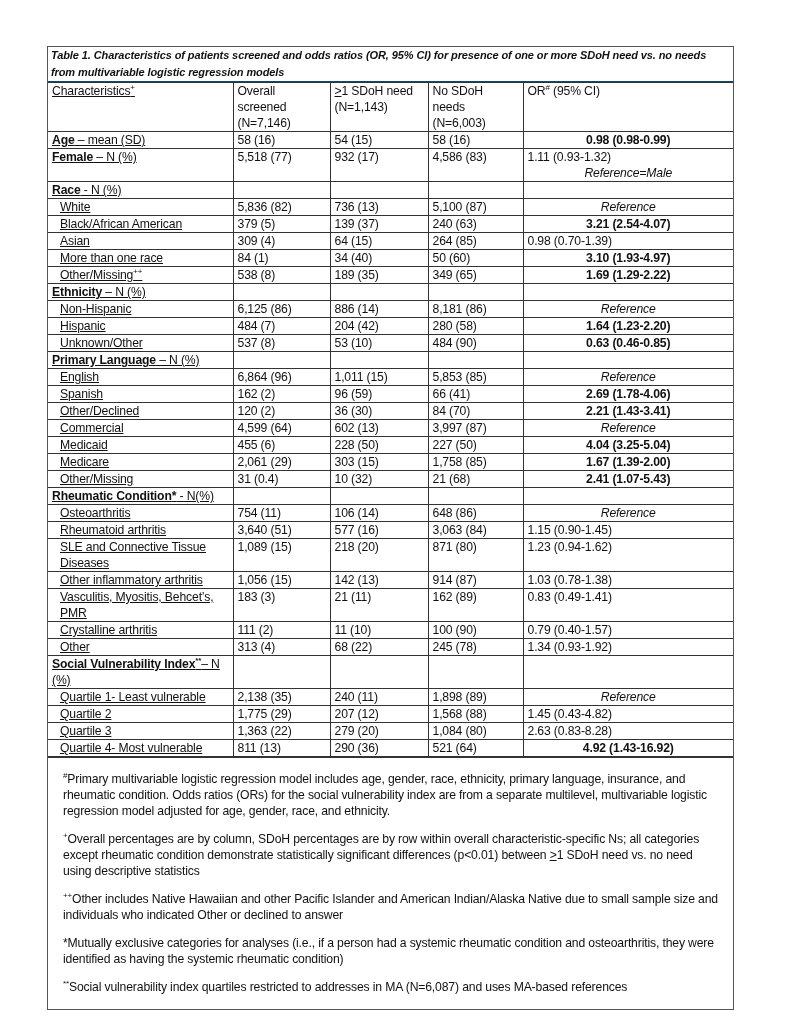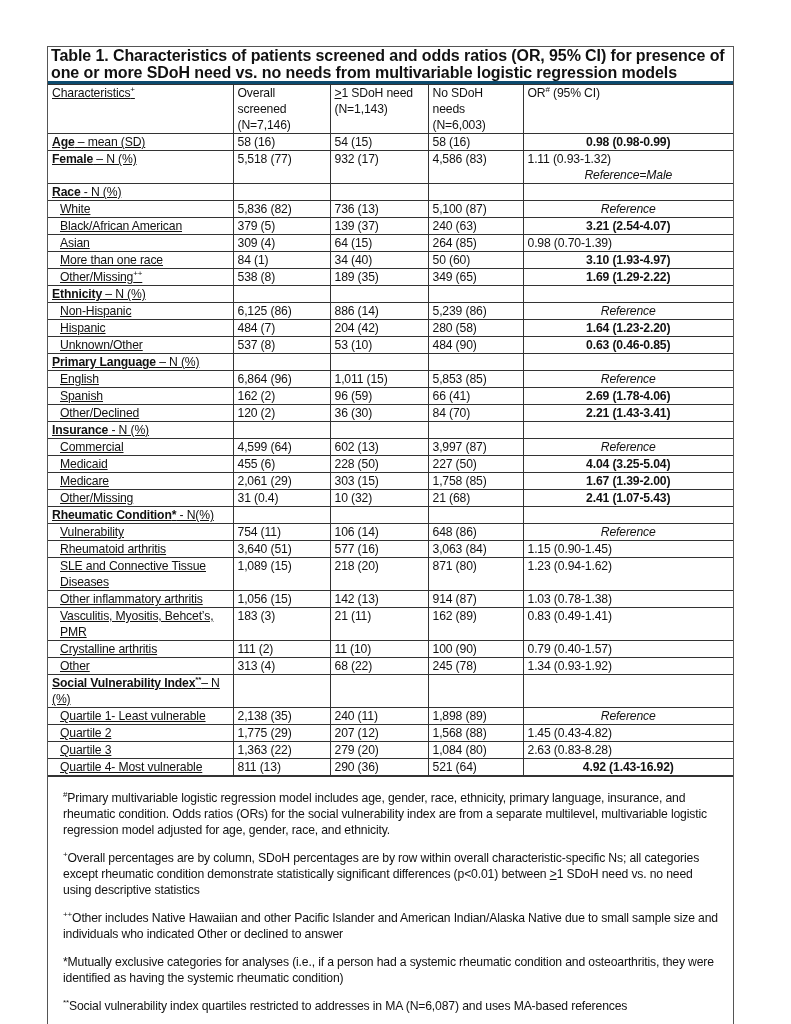--- a/index.html
+++ b/index.html
@@ -1,18 +1,18 @@
 <!DOCTYPE html>
 <html><head>
 <meta charset="utf-8">
 <style>
   html, body { margin: 0; padding: 0; background: #ffffff; }
   body { width: 791px; height: 1024px; position: relative; font-family: "Liberation Sans", sans-serif; color: #111; }
   .tbl-wrap { position: absolute; left: 47px; top: 46px; width: 687px; border: 1.5px solid #555; box-sizing: border-box; }
-  .title { font-weight: bold; font-size: 16px; line-height: 17px; padding: 0 3px; border-bottom: 3px solid #0c4a6e; letter-spacing: -0.1px; }
+  .title { font-weight: bold; font-size: 11px; line-height: 17px; padding: 0 3px; border-bottom: 1px solid #0c4a6e; letter-spacing: -0.1px; font-style: italic; }
   table { border-collapse: collapse; width: 100%; table-layout: fixed; font-size: 12.2px; }
   td { border: 1px solid #333; padding: 0 4px; vertical-align: top; line-height: 16px; height: 16px; letter-spacing: -0.15px; }
   tr td:first-child { border-left: none; text-decoration: underline; }
   tr td:last-child { border-right: none; }
   col.c0 { width: 185px; } col.c1 { width: 97px; } col.c2 { width: 98px; } col.c3 { width: 95px; } col.c4 { width: auto; }
   .hdr td { line-height: 16px; }
   .sec td:first-child { font-weight: bold; }
   .sec .nb { font-weight: normal; }
   .sub td:first-child { padding-left: 12px; }
   .b { font-weight: bold; text-align: center; }
@@ -115,21 +115,21 @@
       <td><span>Ethnicity</span><span class="nb"> – N (%)</span></td>
           <td></td>
           <td></td>
           <td></td>
           <td></td>
     </tr>
     <tr class="sub">
           <td>Non-Hispanic</td>
           <td>6,125 (86)</td>
           <td>886 (14)</td>
-          <td>5,239 (86)</td>
+          <td>8,181 (86)</td>
           <td class="i">Reference</td>
         </tr>
     <tr class="sub">
           <td>Hispanic</td>
           <td>484 (7)</td>
           <td>204 (42)</td>
           <td>280 (58)</td>
           <td class="b">1.64 (1.23-2.20)</td>
         </tr>
     <tr class="sub">
@@ -162,27 +162,20 @@
           <td class="b">2.69 (1.78-4.06)</td>
         </tr>
     <tr class="sub">
           <td>Other/Declined</td>
           <td>120 (2)</td>
           <td>36 (30)</td>
           <td>84 (70)</td>
           <td class="b">2.21 (1.43-3.41)</td>
         </tr>
 
-    <tr class="sec">
-      <td><span>Insurance</span><span class="nb"> - N (%)</span></td>
-          <td></td>
-          <td></td>
-          <td></td>
-          <td></td>
-    </tr>
     <tr class="sub">
           <td>Commercial</td>
           <td>4,599 (64)</td>
           <td>602 (13)</td>
           <td>3,997 (87)</td>
           <td class="i">Reference</td>
         </tr>
     <tr class="sub">
           <td>Medicaid</td>
           <td>455 (6)</td>
@@ -206,21 +199,21 @@
         </tr>
 
     <tr class="sec">
       <td><span>Rheumatic Condition</span><span>*</span><span class="nb"> - N(%)</span></td>
           <td></td>
           <td></td>
           <td></td>
           <td></td>
     </tr>
     <tr class="sub">
-          <td>Vulnerability</td>
+          <td>Osteoarthritis</td>
           <td>754 (11)</td>
           <td>106 (14)</td>
           <td>648 (86)</td>
           <td class="i">Reference</td>
         </tr>
     <tr class="sub">
           <td>Rheumatoid arthritis</td>
           <td>3,640 (51)</td>
           <td>577 (16)</td>
           <td>3,063 (84)</td>

